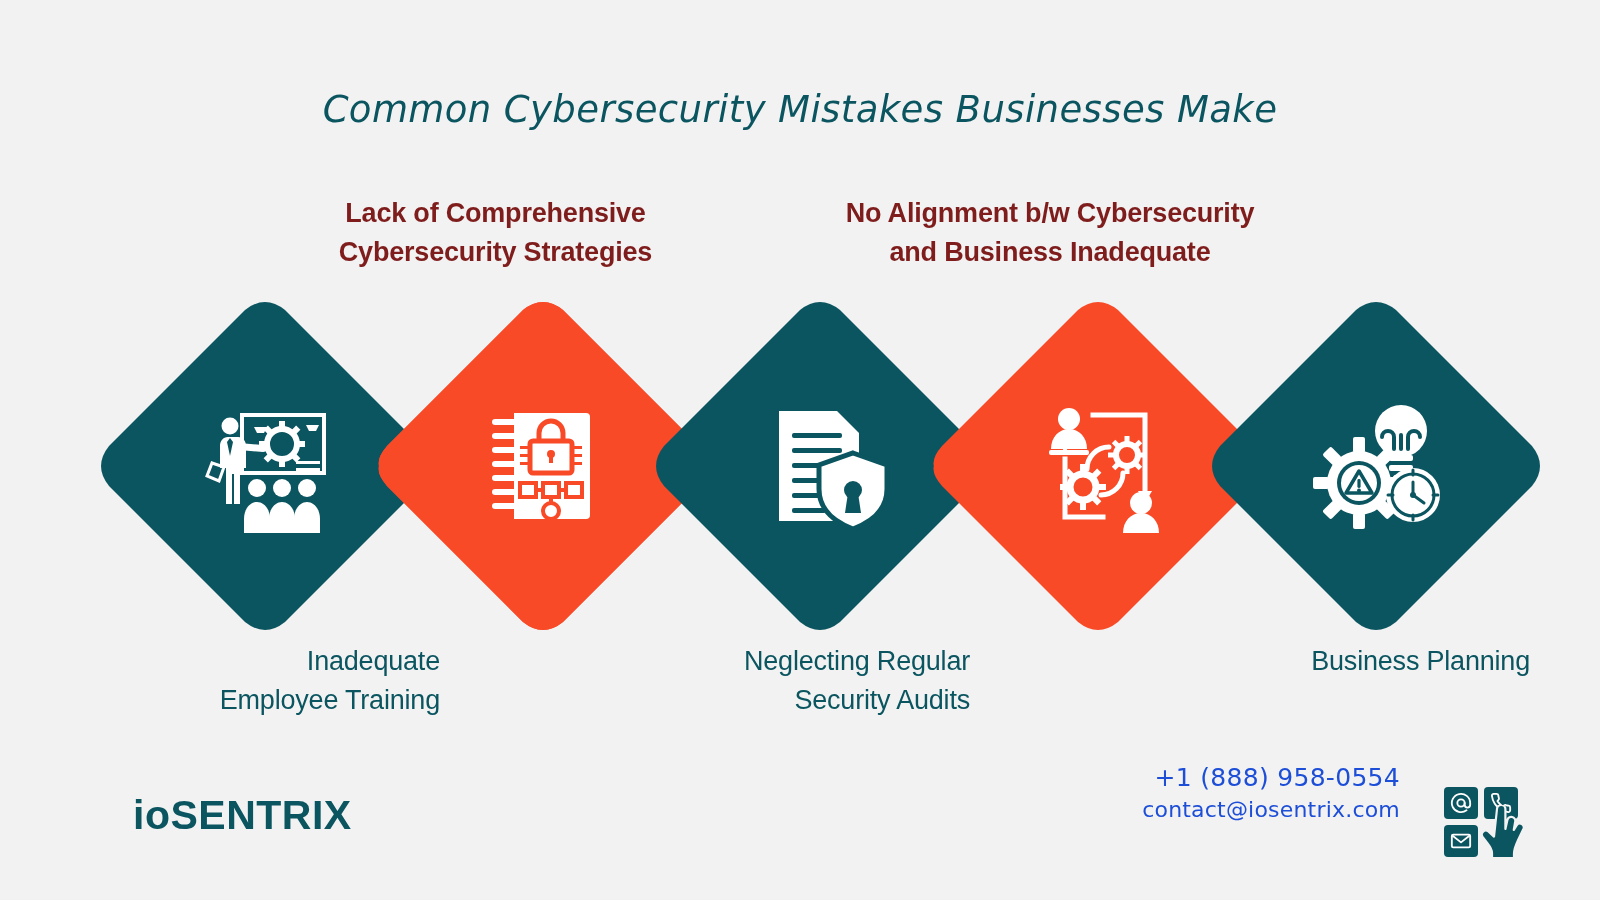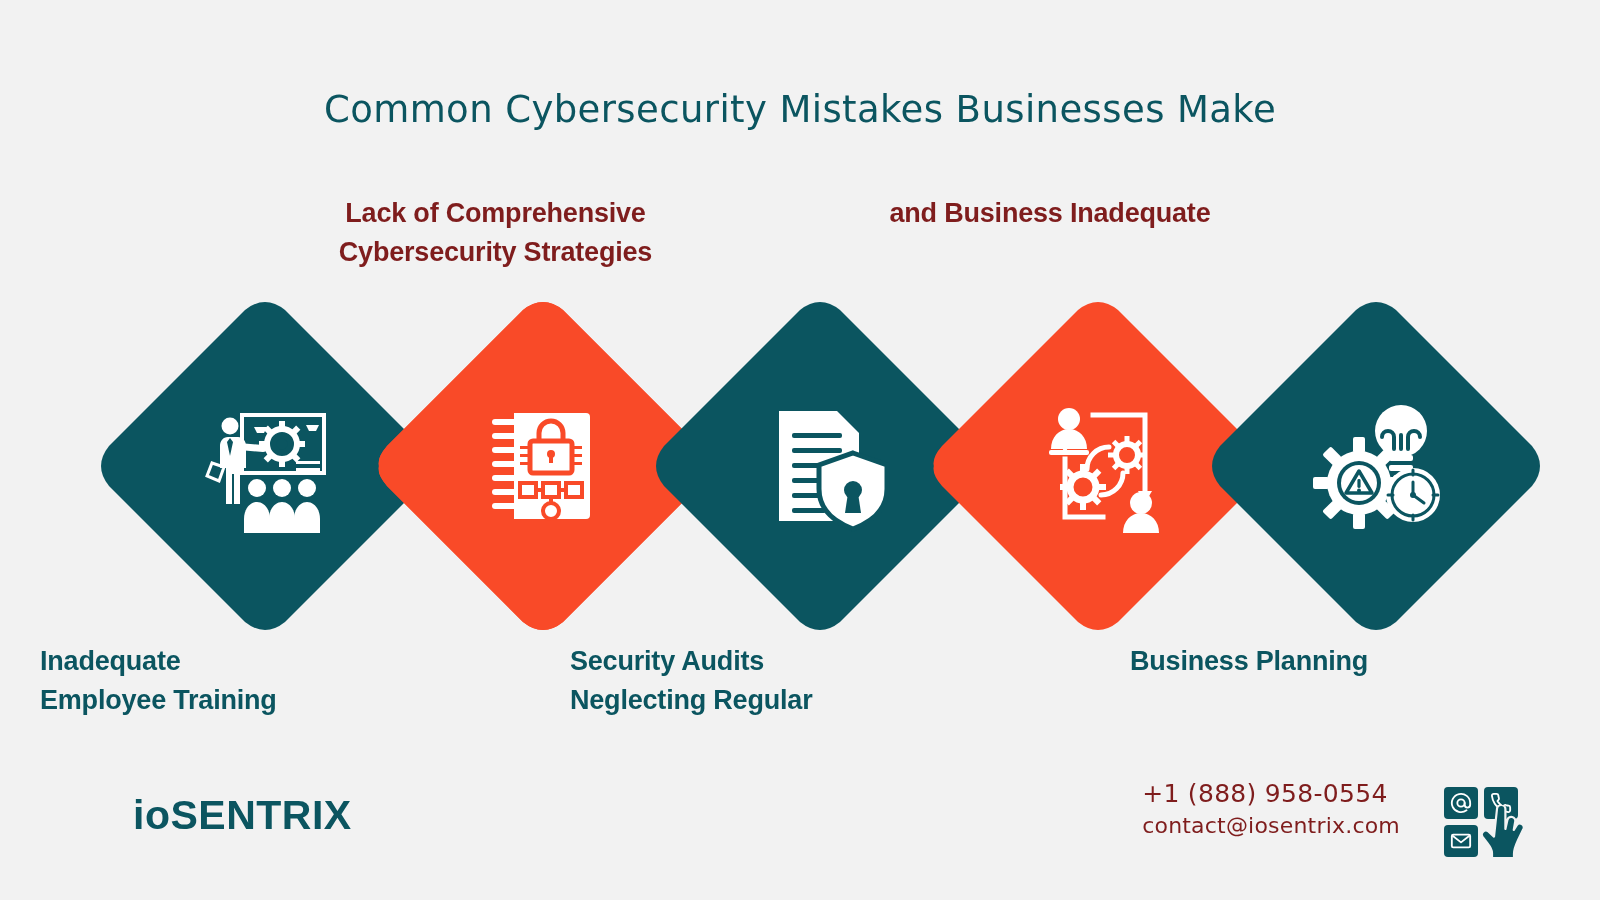--- a/index.html
+++ b/index.html
@@ -28,41 +28,42 @@
     top: 88px;
     left: 0;
     width: 1600px;
     text-align: center;
     font-family: "DejaVu Sans", sans-serif;
     font-size: 37px;
     font-weight: 400;
     letter-spacing: 0.4px;
     color: #0b5560;
     white-space: nowrap;
+    font-style: italic;
   }
 
   
   .caption-top {
     position: absolute;
     text-align: center;
     font-size: 27px;
     font-weight: bold;
     line-height: 1.45;
     color: #7f1d1d;
     letter-spacing: -0.2px;
   }
   #caption-top-1 { top: 194px; left: 243px; width: 505px; }
   #caption-top-2 { top: 194px; left: 760px; width: 580px; }
 
   
   .caption-bottom {
     position: absolute;
-    text-align: left;
+    text-align: right;
     font-size: 27px;
-    font-weight: bold;
+    font-weight: normal;
     line-height: 1.45;
     color: #0b5560;
     letter-spacing: -0.2px;
   }
   #caption-bottom-1 { top: 642px; left: 40px; width: 400px; }
   #caption-bottom-2 { top: 642px; left: 570px; width: 400px; }
   #caption-bottom-3 { top: 642px; left: 1130px; width: 400px; }
 
   
   .diamond-row {
@@ -104,23 +105,24 @@
     font-weight: bold;
     color: #0b5560;
     letter-spacing: 0.5px;
     font-family: "Liberation Sans", sans-serif;
     margin-left: 33px;
   }
 
   .contact-block {
     position: absolute;
     right: 200px;
-    top: 778px;
+    top: 762px;
+    text-align: right;
     font-family: "DejaVu Sans", sans-serif;
-    color: #7f1d1d;
+    color: #1d4ed8;
   }
   .contact-phone {
     font-size: 25px;
     line-height: 1.3;
     letter-spacing: 0.3px;
   }
   .contact-email {
     font-size: 22px;
     line-height: 1.35;
     letter-spacing: 0.2px;
@@ -162,20 +164,21 @@
 
 <div id="infographic">
 
   <div class="page-title">Common Cybersecurity Mistakes Businesses Make</div>
 
   <div class="caption-top" id="caption-top-1">
     <div>Lack of Comprehensive</div>
     <div>Cybersecurity Strategies</div>
   </div>
   <div class="caption-top" id="caption-top-2">
+    <div>No Alignment b/w Cybersecurity</div>
     <div>and Business Inadequate</div>
   </div>
 
   <div class="diamond-row">
 
     <div class="diamond" id="diamond-1">
       <svg viewBox="0 0 340 340">
         <path d="M150 14 Q170 -2 190 14 L326 150 Q342 170 326 190 L190 326 Q170 342 150 326 L14 190 Q-2 170 14 150 Z" fill="#0b5560"></path>
       </svg>
       <div class="glyph">
@@ -406,22 +409,22 @@
       </div>
     </div>
 
   </div>
 
   <div class="caption-bottom" id="caption-bottom-1">
     <div>Inadequate</div>
     <div>Employee Training</div>
   </div>
   <div class="caption-bottom" id="caption-bottom-2">
+    <div>Neglecting Regular</div>
     <div>Security Audits</div>
-    <div>Neglecting Regular</div>
   </div>
   <div class="caption-bottom" id="caption-bottom-3">
     <div>Business Planning</div>
   </div>
 
   <div class="logo">ioSENTRIX</div>
 
   <div class="contact-block">
     <div class="contact-phone">+1 (888) 958-0554</div>
     <div class="contact-email">contact@iosentrix.com</div>

